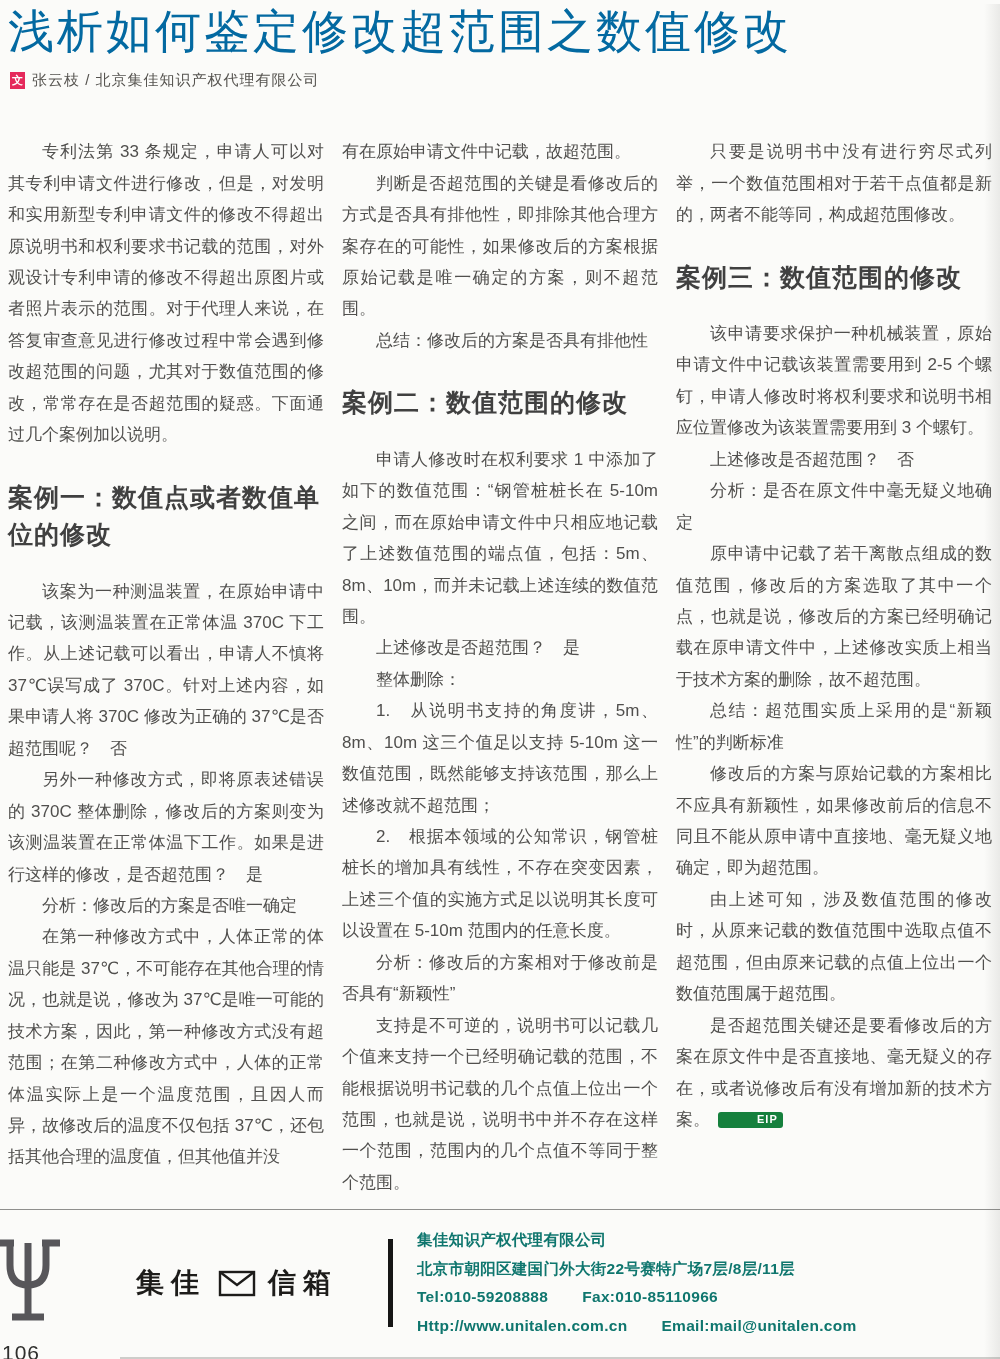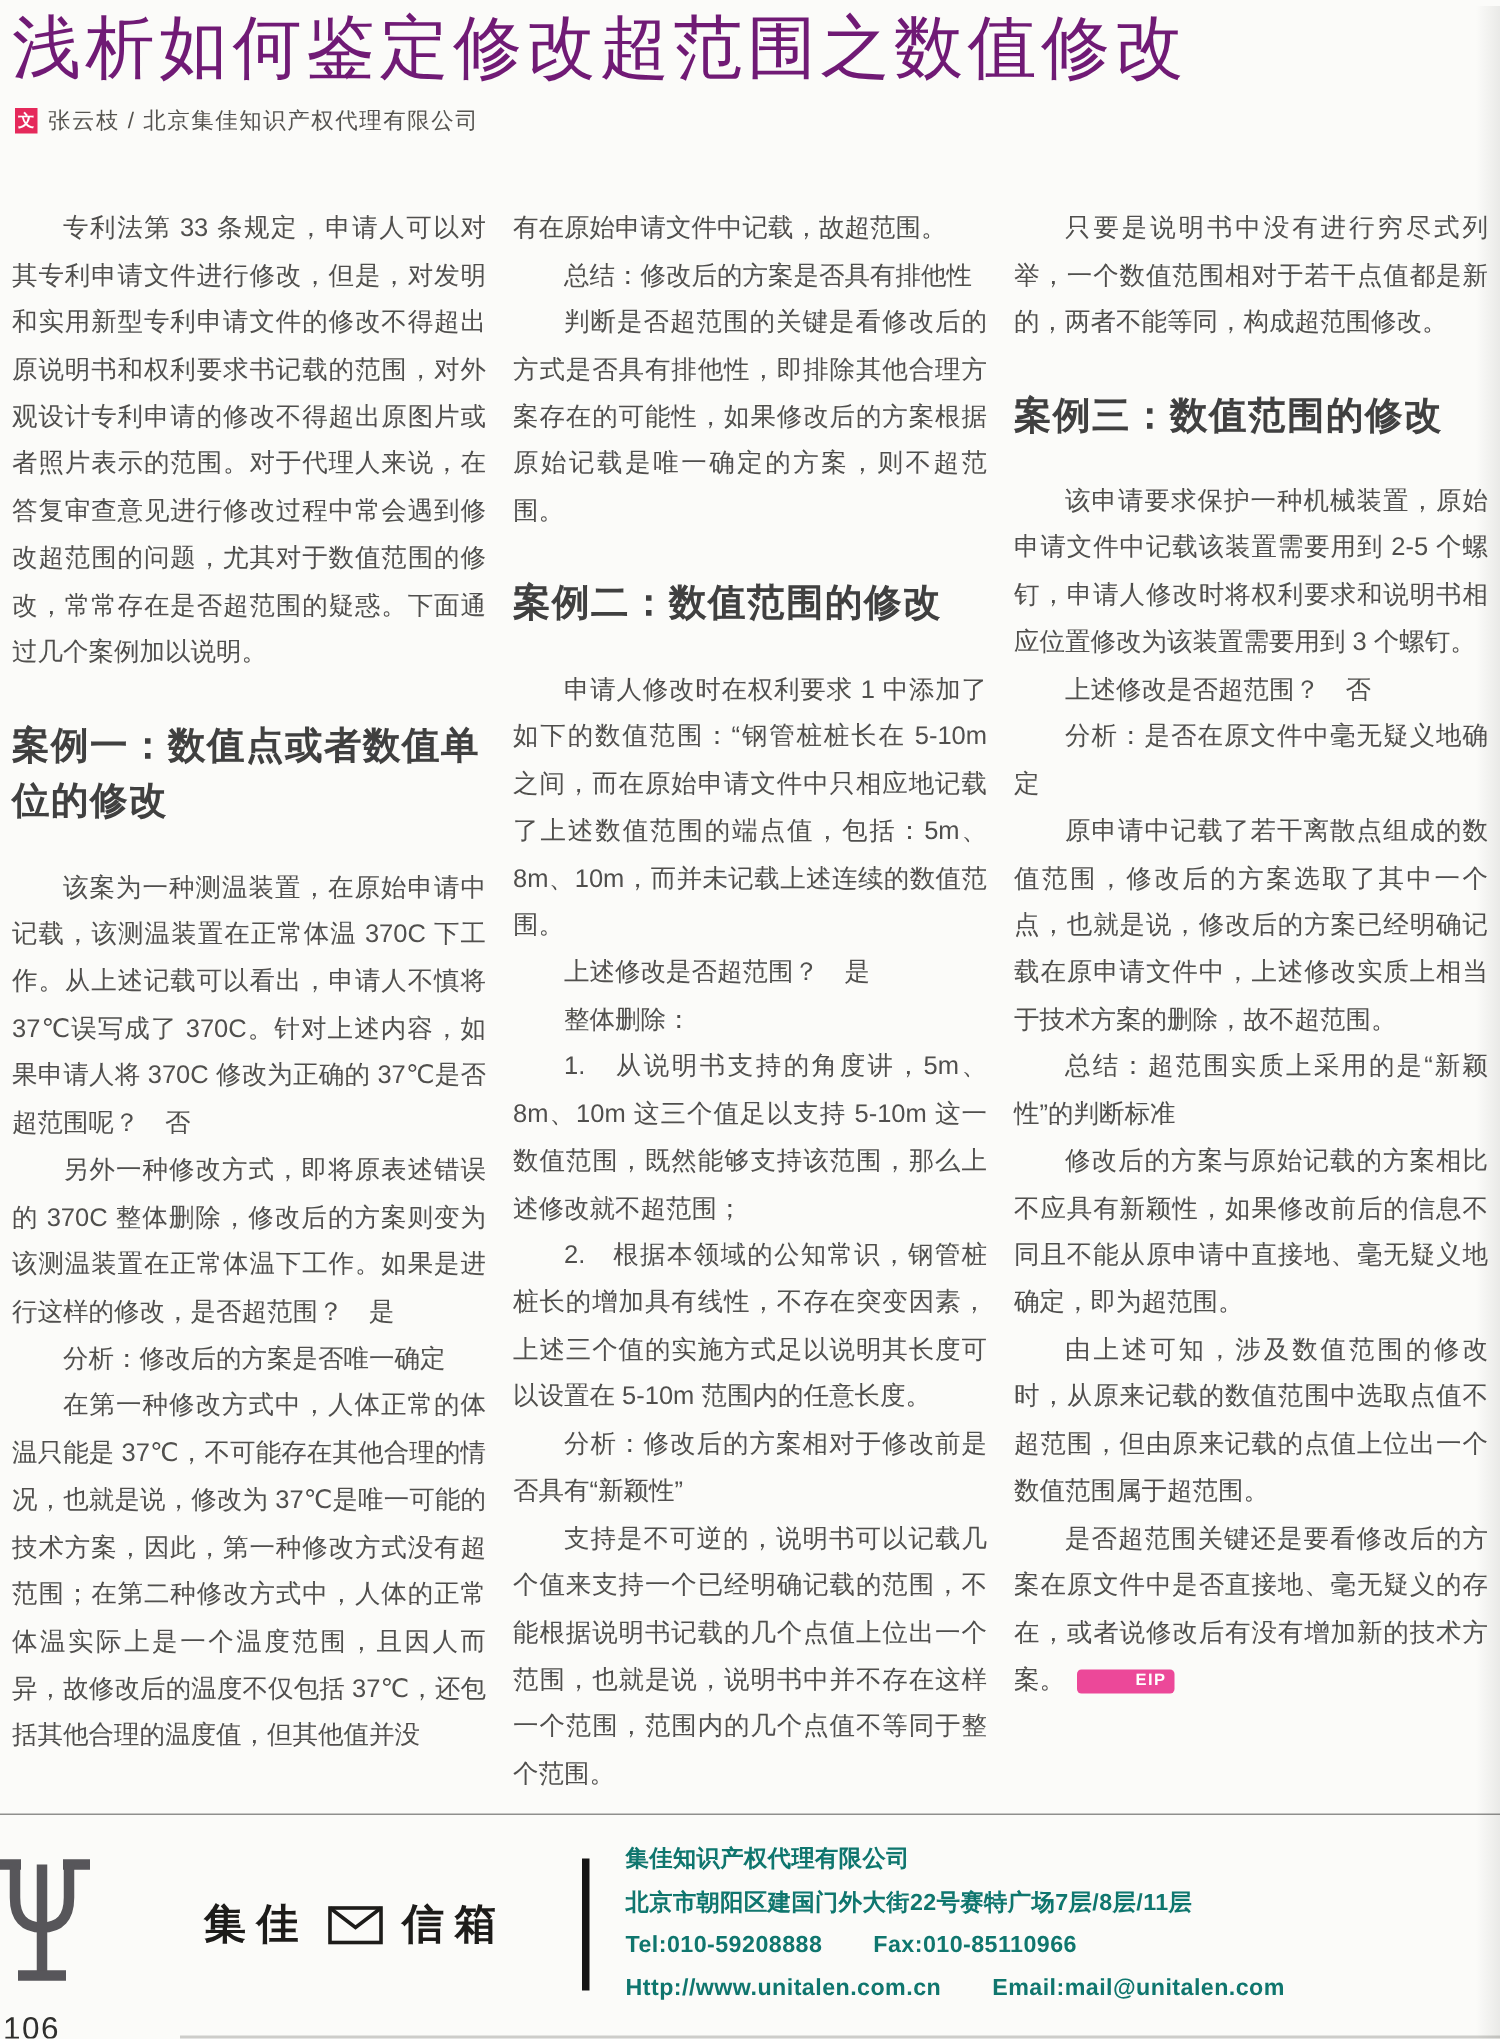--- a/index.html
+++ b/index.html
@@ -13,21 +13,21 @@
   }
   .page{position:relative;width:1000px;height:1359px;}
 
   
   .title{
     margin:4px 0 0 8px;
     font-family:"Liberation Serif","DejaVu Serif",serif;
     font-weight:400;
     font-size:46px;
     letter-spacing:3px;
-    color:#701a75;
+    color:#0369a1;
     line-height:1.2;
   }
   .byline-row{
     display:flex;align-items:center;gap:7px;
     margin:12px 0 0 10px;
   }
   .byline-badge{
     width:15px;height:17px;flex:0 0 auto;
     display:flex;align-items:center;justify-content:center;
     color:#fff;font-size:11px;font-weight:bold;
@@ -132,22 +132,22 @@
       <p class="body indent">专利法第 33 条规定，申请人可以对其专利申请文件进行修改，但是，对发明和实用新型专利申请文件的修改不得超出原说明书和权利要求书记载的范围，对外观设计专利申请的修改不得超出原图片或者照片表示的范围。对于代理人来说，在答复审查意见进行修改过程中常会遇到修改超范围的问题，尤其对于数值范围的修改，常常存在是否超范围的疑惑。下面通过几个案例加以说明。</p>
       <h2 class="heading">案例一：数值点或者数值单位的修改</h2>
       <p class="body indent">该案为一种测温装置，在原始申请中记载，该测温装置在正常体温 370C 下工作。从上述记载可以看出，申请人不慎将 37℃误写成了 370C。针对上述内容，如果申请人将 370C 修改为正确的 37℃是否超范围呢？　否</p>
       <p class="body indent">另外一种修改方式，即将原表述错误的 370C 整体删除，修改后的方案则变为该测温装置在正常体温下工作。如果是进行这样的修改，是否超范围？　是</p>
       <p class="body indent">分析：修改后的方案是否唯一确定</p>
       <p class="body indent">在第一种修改方式中，人体正常的体温只能是 37℃，不可能存在其他合理的情况，也就是说，修改为 37℃是唯一可能的技术方案，因此，第一种修改方式没有超范围；在第二种修改方式中，人体的正常体温实际上是一个温度范围，且因人而异，故修改后的温度不仅包括 37℃，还包括其他合理的温度值，但其他值并没</p>
     </div>
 
     <div class="col">
       <p class="body">有在原始申请文件中记载，故超范围。</p>
+      <p class="body indent">判断是否超范围的关键是看修改后的方式是否具有排他性，即排除其他合理方案存在的可能性，如果修改后的方案根据原始记载是唯一确定的方案，则不超范围。</p>
       <p class="body indent">总结：修改后的方案是否具有排他性</p>
-      <p class="body indent">判断是否超范围的关键是看修改后的方式是否具有排他性，即排除其他合理方案存在的可能性，如果修改后的方案根据原始记载是唯一确定的方案，则不超范围。</p>
       <h2 class="heading">案例二：数值范围的修改</h2>
       <p class="body indent">申请人修改时在权利要求 1 中添加了如下的数值范围：“钢管桩桩长在 5-10m 之间，而在原始申请文件中只相应地记载了上述数值范围的端点值，包括：5m、8m、10m，而并未记载上述连续的数值范围。</p>
       <p class="body indent">上述修改是否超范围？　是</p>
       <p class="body indent">整体删除：</p>
       <p class="body indent">1.　从说明书支持的角度讲，5m、8m、10m 这三个值足以支持 5-10m 这一数值范围，既然能够支持该范围，那么上述修改就不超范围；</p>
       <p class="body indent">2.　根据本领域的公知常识，钢管桩桩长的增加具有线性，不存在突变因素，上述三个值的实施方式足以说明其长度可以设置在 5-10m 范围内的任意长度。</p>
       <p class="body indent">分析：修改后的方案相对于修改前是否具有“新颖性”</p>
       <p class="body indent">支持是不可逆的，说明书可以记载几个值来支持一个已经明确记载的范围，不能根据说明书记载的几个点值上位出一个范围，也就是说，说明书中并不存在这样一个范围，范围内的几个点值不等同于整个范围。</p>
     </div>
 
@@ -155,21 +155,21 @@
       <p class="body indent">只要是说明书中没有进行穷尽式列举，一个数值范围相对于若干点值都是新的，两者不能等同，构成超范围修改。</p>
       <h2 class="heading">案例三：数值范围的修改</h2>
       <p class="body indent">该申请要求保护一种机械装置，原始申请文件中记载该装置需要用到 2-5 个螺钉，申请人修改时将权利要求和说明书相应位置修改为该装置需要用到 3 个螺钉。</p>
       <p class="body indent">上述修改是否超范围？　否</p>
       <p class="body indent">分析：是否在原文件中毫无疑义地确定</p>
       <p class="body indent">原申请中记载了若干离散点组成的数值范围，修改后的方案选取了其中一个点，也就是说，修改后的方案已经明确记载在原申请文件中，上述修改实质上相当于技术方案的删除，故不超范围。</p>
       <p class="body indent">总结：超范围实质上采用的是“新颖性”的判断标准</p>
       <p class="body indent">修改后的方案与原始记载的方案相比不应具有新颖性，如果修改前后的信息不同且不能从原申请中直接地、毫无疑义地确定，即为超范围。</p>
       <p class="body indent">由上述可知，涉及数值范围的修改时，从原来记载的数值范围中选取点值不超范围，但由原来记载的点值上位出一个数值范围属于超范围。</p>
       <p class="body indent">
-        <span>是否超范围关键还是要看修改后的方案在原文件中是否直接地、毫无疑义的存在，或者说修改后有没有增加新的技术方案。</span><span class="eip-badge" style="background:#ec4899">EIP</span>
+        <span>是否超范围关键还是要看修改后的方案在原文件中是否直接地、毫无疑义的存在，或者说修改后有没有增加新的技术方案。</span><span class="eip-badge" style="background:#15803d">EIP</span>
       </p>
     </div>
 
   </div>
 
   <div class="footer">
     <div class="footer-content">
 
       <svg class="logo" width="64" height="96" viewBox="0 0 64 96">
         <g stroke="#57565a" stroke-width="7" fill="none">

